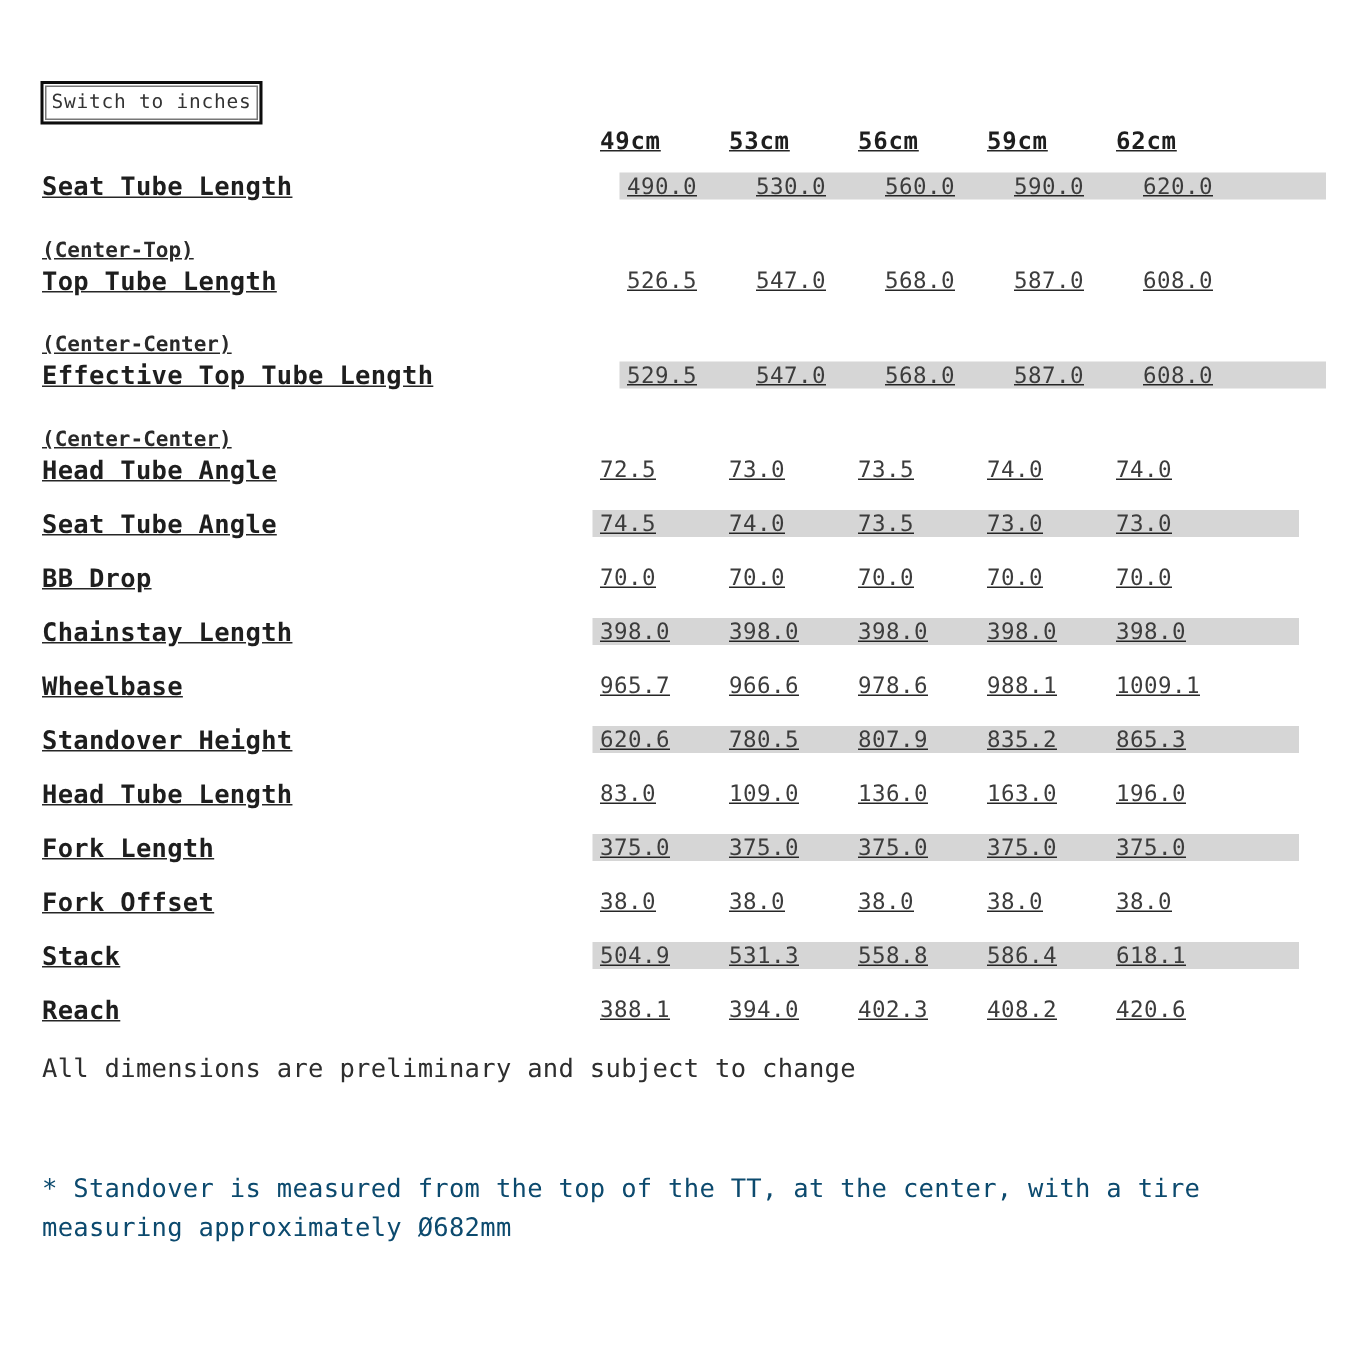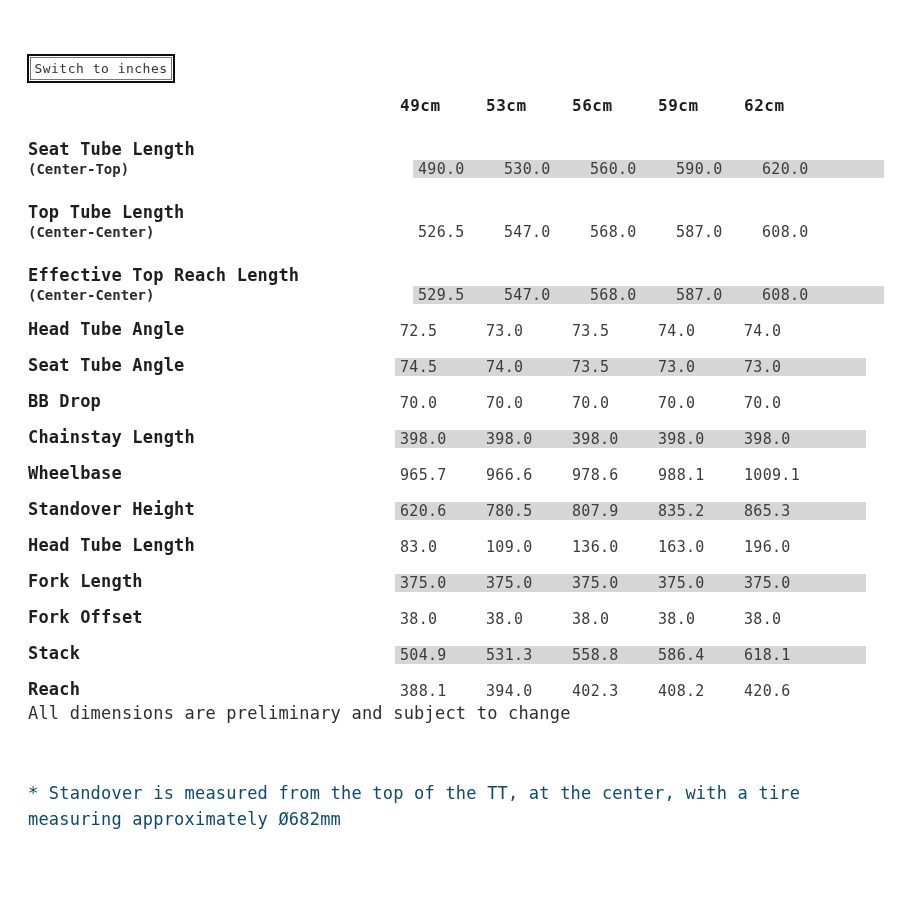--- a/index.html
+++ b/index.html
@@ -39,21 +39,22 @@
   }
   
   .geo-table {
     position: absolute;
     left: 28px;
     top: 84px;
     width: 838px; 
   }
   .g-row {
     display: flex;
-    align-items: flex-end;
+    align-items: flex-start;
+    text-decoration: underline;
   }
   .g-row .label-cell {
     flex: 0 0 367px;
     display: flex;
     flex-direction: column;
     justify-content: center;
   }
   .g-row .values-wrap {
     flex: 0 0 471px;
     display: flex;
@@ -88,20 +89,21 @@
     color: #1e1e1e;
     line-height: 1.25;
     white-space: nowrap;
   }
   .row-sublabel {
     font-weight: bold;
     font-size: 14px;
     color: #2a2a2a;
     line-height: 1.3;
     white-space: nowrap;
+    margin-top: 22px;
   }
   
   .disclaimer {
     position: absolute;
     left: 28px;
     top: 703px;
     font-size: 17px;
     letter-spacing: 0.2px;
     color: #2e2e2e;
     white-space: nowrap;
@@ -157,21 +159,21 @@
           <div class="values-wrap">
             <div class="val-cell">526.5</div>
             <div class="val-cell">547.0</div>
             <div class="val-cell">568.0</div>
             <div class="val-cell">587.0</div>
             <div class="val-cell">608.0</div>
           </div>
         </div>
         <div class="g-row tall shaded">
           <div class="label-cell">
-            <div class="row-label">Effective Top Reach Length</div>
+            <div class="row-label">Effective Top Tube Length</div>
             <div class="row-sublabel">(Center-Center)</div>
           </div>
           <div class="values-wrap">
             <div class="val-cell">529.5</div>
             <div class="val-cell">547.0</div>
             <div class="val-cell">568.0</div>
             <div class="val-cell">587.0</div>
             <div class="val-cell">608.0</div>
           </div>
         </div>

